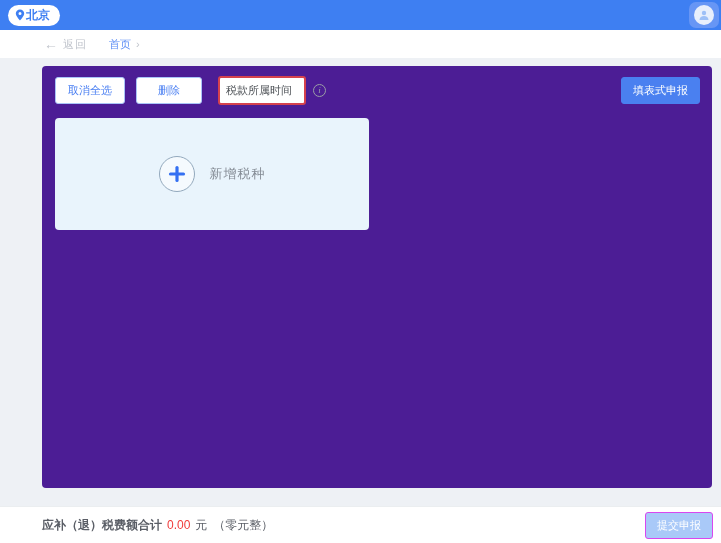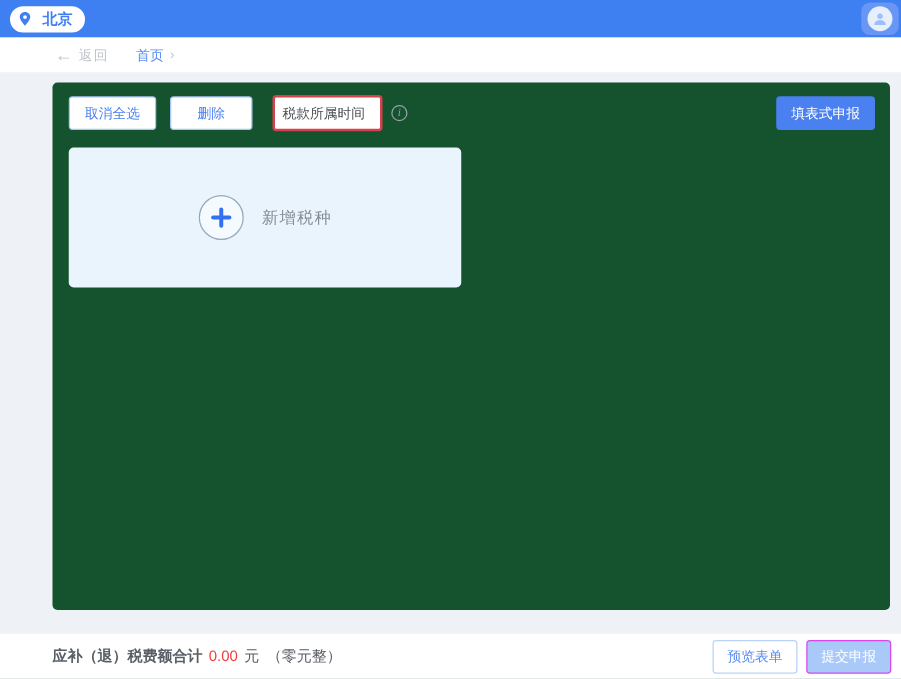--- a/index.html
+++ b/index.html
@@ -19,21 +19,21 @@
     display: flex;
     align-items: center;
     padding: 0 4px 0 8px;
   }
   .location-pill {
     background: #ffffff;
     border-radius: 11px;
     height: 21px;
     display: inline-flex;
     align-items: center;
-    gap: 9px;
+    gap: 1px;
     padding: 0 10px 0 7px;
     color: #3e7ff2;
     font-size: 12px;
     font-weight: bold;
     cursor: pointer;
   }
   .header-spacer { flex: 1; }
   .avatar-chip {
     background: #6796f5;
     border-radius: 7px;
@@ -65,21 +65,21 @@
   .crumb-home { color: #5d8df5; cursor: pointer; }
   .crumb-sep { color: #c0c4cc; margin: 0 5px; }
   .crumb-current { color: #606266; }
 
   
   .page { position: absolute; top: 58px; left: 0; right: 0; bottom: 37px; background: #eef1f5; }
   .card {
     position: absolute;
     left: 42px; right: 9px; top: 8px;
     height: 422px;
-    background: #14532d;
+    background: #4c1d95;
     border-radius: 4px;
   }
 
   
   .toolbar {
     display: flex;
     align-items: center;
     padding: 10px 12px 0 13px;
   }
   .btn {
@@ -247,15 +247,14 @@
 
   </div>
 </div>
 
 <div class="bottom-bar">
   <span class="total-label">应补（退）税费额合计</span>
   <span class="total-value">0.00</span>
   <span class="total-unit">元</span>
   <span class="total-words">（零元整）</span>
   <div class="bottom-spacer"></div>
-  <button class="btn btn-preview">预览表单</button>
   <button class="btn btn-submit">提交申报</button>
 </div>
 
 </body></html>

